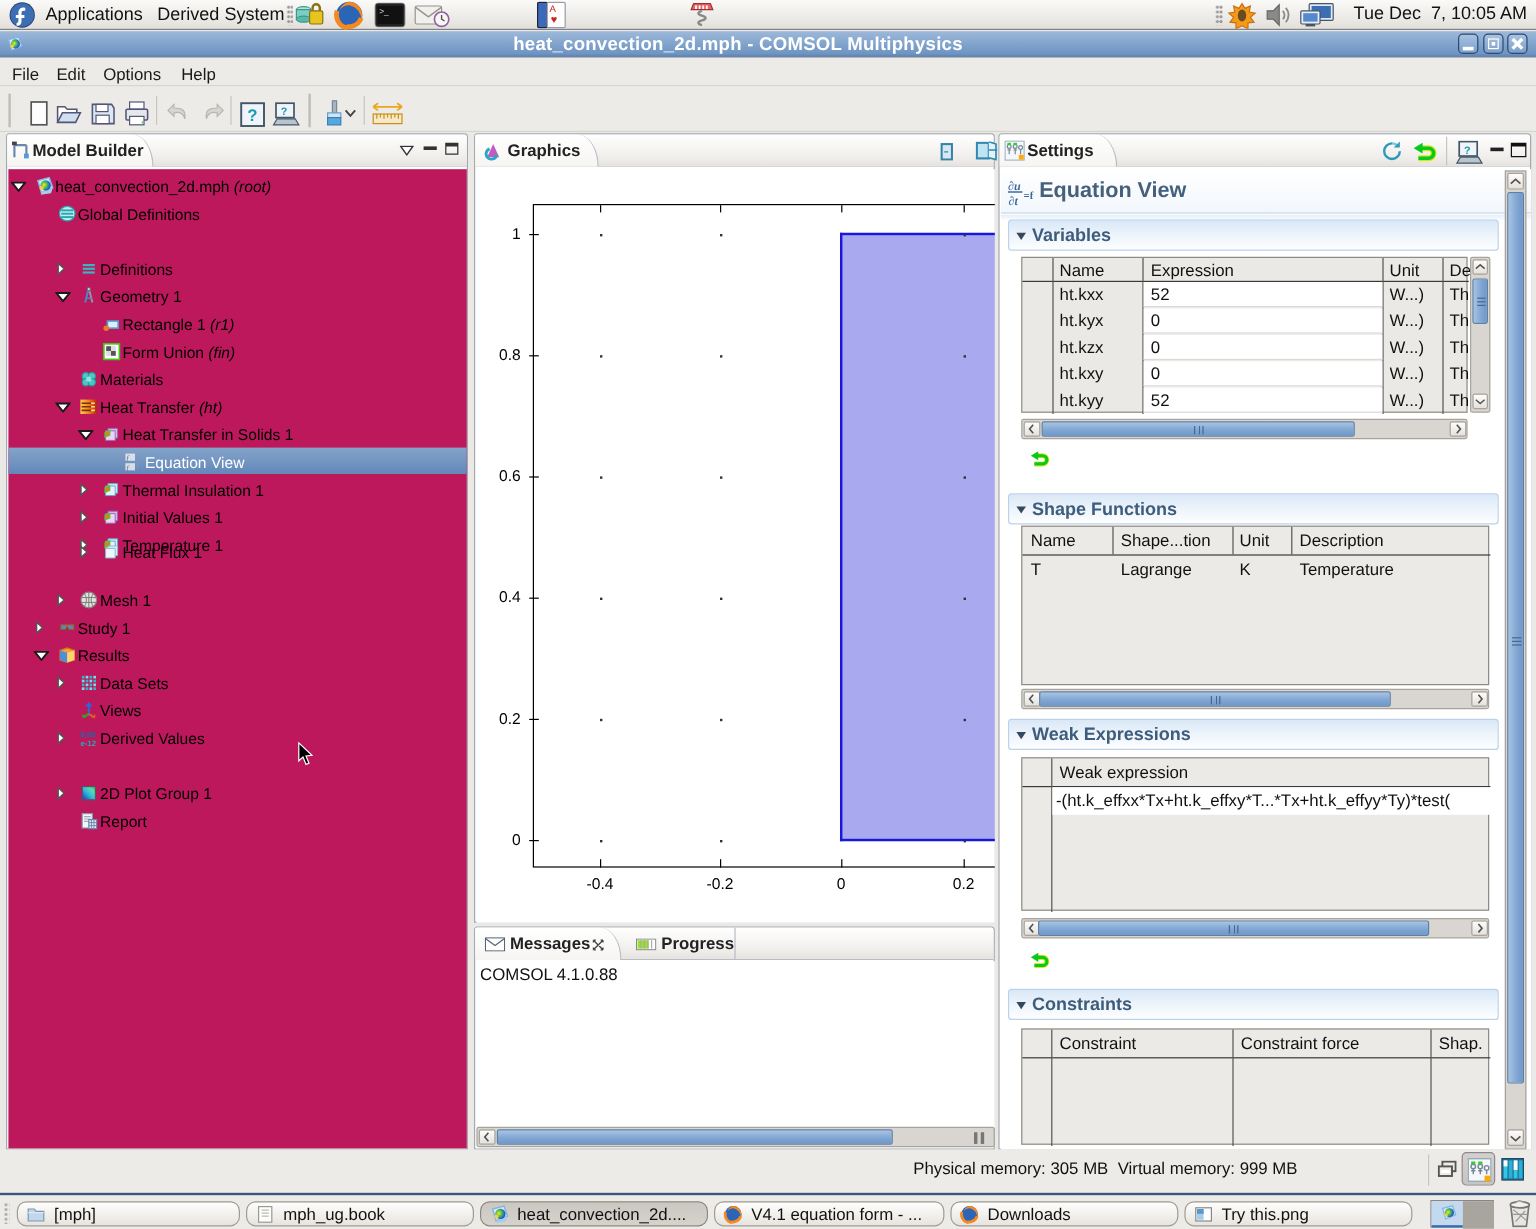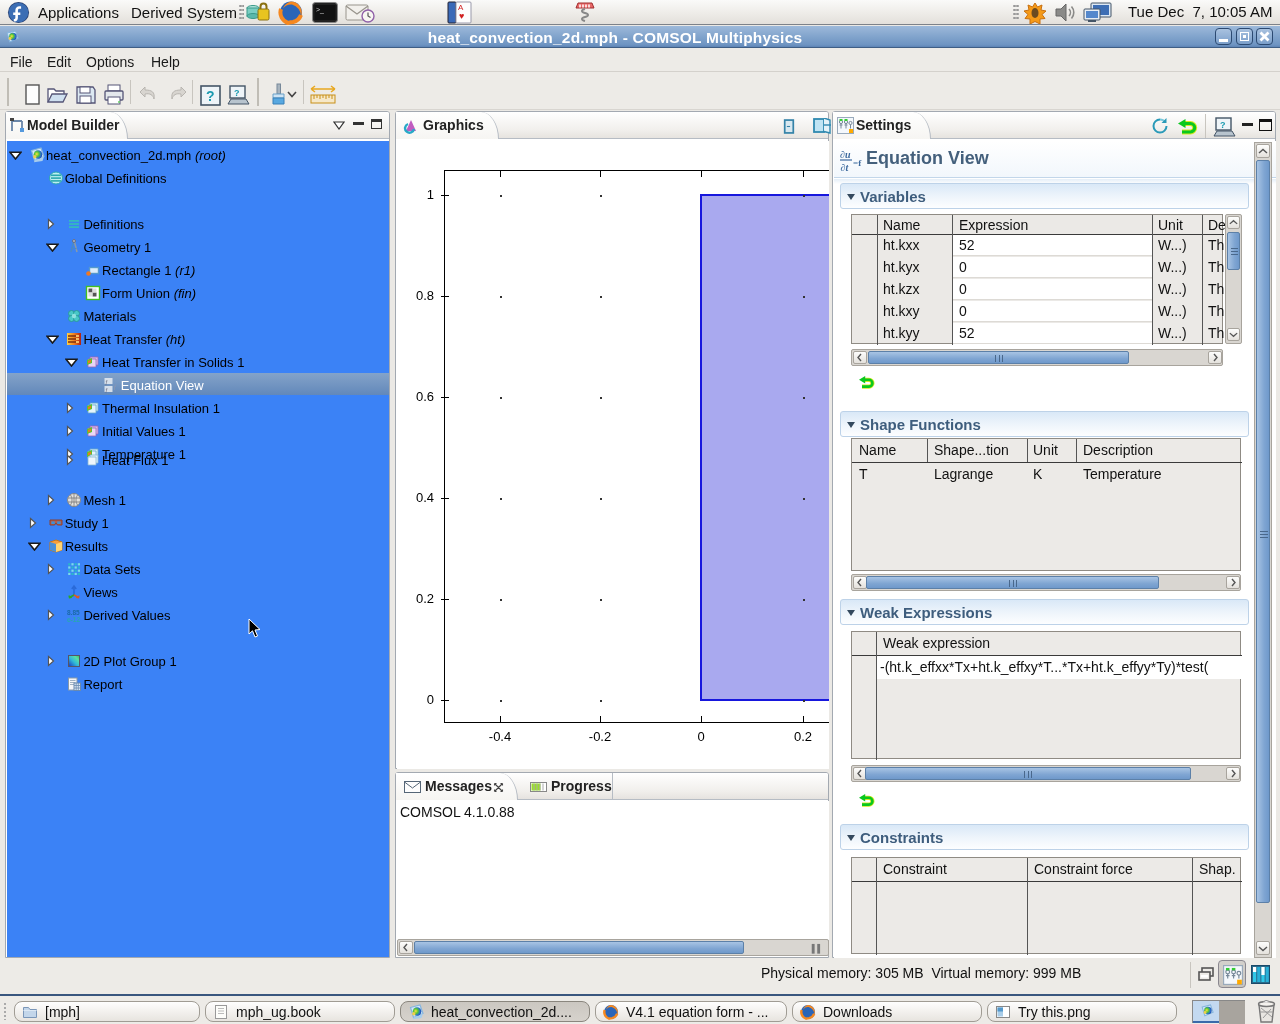--- a/index.html
+++ b/index.html
@@ -198,21 +198,21 @@
         <rect x="1" y="1" width="4" height="3" fill="#444"></rect>
         <rect x="11" y="11" width="4" height="4" fill="#5599dd"></rect>
       </svg>
 <span class="tablabel" style="left:21px">Model Builder</span>
 <svg class="abs" style="left:327px;top:9px;z-index:3" width="12" height="9" viewBox="0 0 12 9">
         <path d="M1 1 h10 l-5 7 z" fill="#fff" stroke="#333" stroke-width="1.2"></path>
       </svg>
 <div class="abs" style="left:347px;top:10px;width:11px;height:3px;background:#333;z-index:3"></div>
 <div class="abs" style="left:365px;top:7px;width:11px;height:10px;border:1.5px solid #333;border-top-width:3px;z-index:3"></div>
 </div>
-<div class="abs" style="left:1px;top:29px;width:382px;height:816px;background:#3b82f6;overflow:hidden">
+<div class="abs" style="left:1px;top:29px;width:382px;height:816px;background:#be185d;overflow:hidden">
 <div class="trow" style="left:0;top:3px;width:382px">
 <svg class="abs" style="left:2px;top:7px" width="13" height="9" viewBox="0 0 13 9">
           <path d="M1 1.2 h11 l-5.5 6.8 z" fill="#fff" stroke="#1a1a1a" stroke-width="1.6"></path>
         </svg>
 <div class="ticon" style="left:22px;top:3px">
           <svg width="16" height="16" viewBox="0 0 16 16">
             <defs>
               <radialGradient id="ball" cx="0.35" cy="0.45" r="0.75">
                 <stop offset="0" stop-color="#ffe040"></stop>
                 <stop offset="0.35" stop-color="#58c838"></stop>

